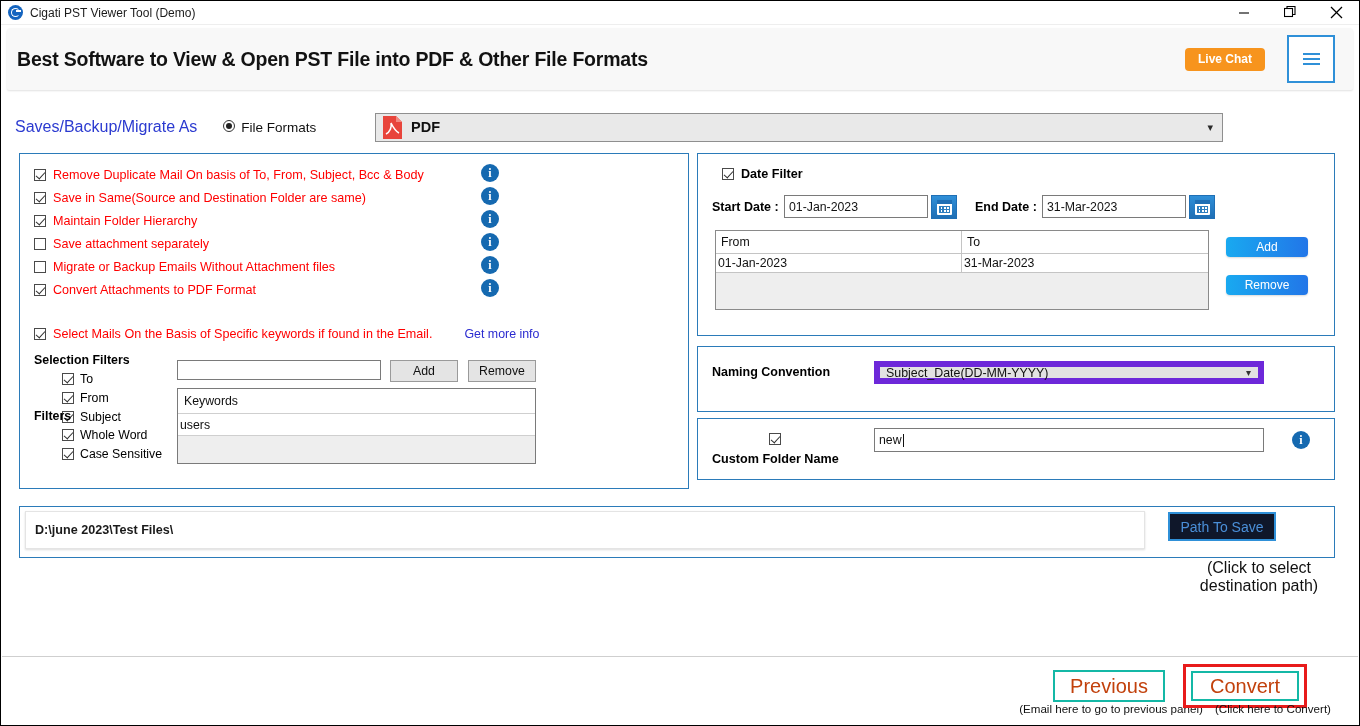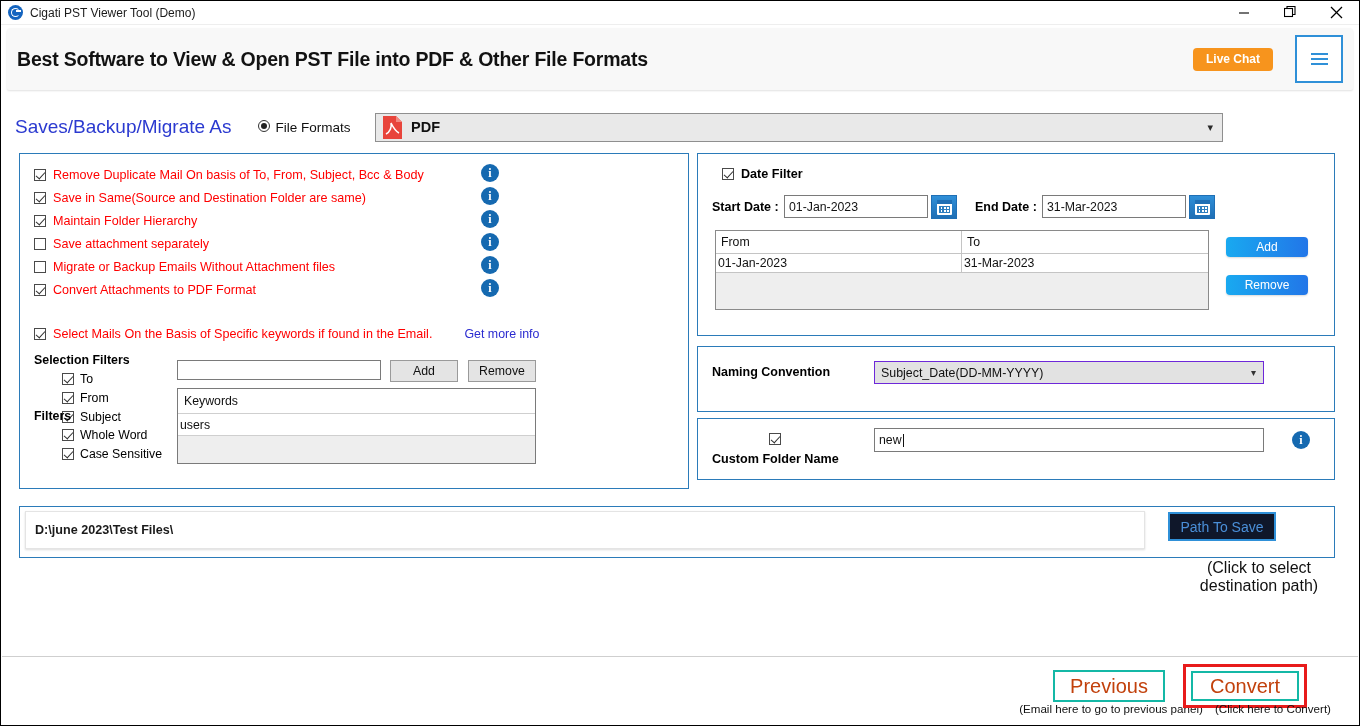--- a/index.html
+++ b/index.html
@@ -86,21 +86,21 @@
   }
   .header-title {
     margin-left: 10px;
     font-size: 19.5px;
     font-weight: bold;
     color: #121212;
     letter-spacing: -0.2px;
   }
   .header-right {
     position: absolute;
-    right: 10px; top: 0; bottom: 0;
+    right: 18px; top: 0; bottom: 0;
     display: flex;
     align-items: center;
     gap: 22px;
   }
   .live-chat {
     background: #f7941d;
     color: #ffffff;
     font-size: 12px;
     font-weight: bold;
     border-radius: 4px;
@@ -127,21 +127,21 @@
   .format-row {
     position: absolute;
     left: 0; top: 108px;
     width: 100%;
     height: 36px;
     display: flex;
     align-items: center;
   }
   .saves-label {
     margin-left: 14px;
-    font-size: 19px;
+    font-size: 16px;
     color: #2b3ad0;
   }
   .fileformats-radio {
     margin-left: 26px;
     display: flex;
     gap: 6px;
     font-size: 13.5px;
     color: #111;
   }
   .radio-outer {
@@ -458,21 +458,21 @@
     left: 14px; top: 18px;
     font-weight: bold;
     font-size: 12.5px;
     color: #000;
   }
   .nm-select {
     position: absolute;
     left: 176px; top: 14px;
     width: 390px; height: 23px;
     background: #e2e2e2;
-    border: 1px solid #6d28d9;
+    border: 6px solid #6d28d9;
     display: flex;
     align-items: center;
     padding-left: 6px;
     font-size: 12.4px;
     color: #111;
     box-sizing: border-box;
   }
   .nm-caret {
     position: absolute;
     right: 7px;

